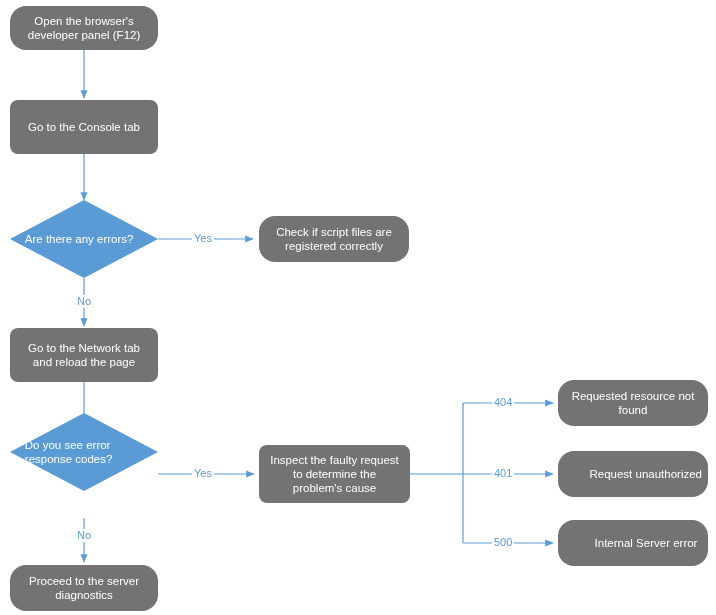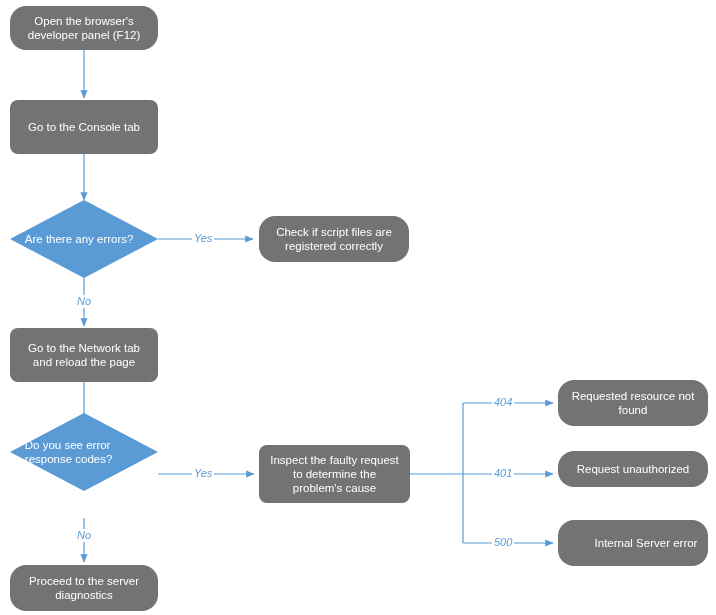--- a/index.html
+++ b/index.html
@@ -77,21 +77,20 @@
     width: 80%;
   }
   .edge-label {
     position: absolute;
     color: #5b9bd5;
     font-size: 11px;
     line-height: 13px;
     background: #ffffff;
     padding: 0 2px;
     white-space: nowrap;
-    font-style: italic;
   }
 </style>
 </head>
 <body>
 
 <div id="canvas">
 
   <svg class="edges" viewBox="0 0 716 615">
     <defs>
       <marker id="arrow" markerWidth="8" markerHeight="8" refX="6.5" refY="3" orient="auto" markerUnits="strokeWidth">
@@ -161,21 +160,21 @@
     <span class="label">Inspect the faulty request
 to determine the
 problem's cause</span>
   </div>
 
   <div class="node rounded" style="left:558px; top:380px; width:150px; height:46px;">
     <span class="label">Requested resource not
 found</span>
   </div>
 
-  <div class="node rounded" style="left:558px; top:451px; width:150px; height:36px;">
+  <div class="node rounded" style="left:558px; top:451px; width:150px; height:46px;text-align:right;">
     <span class="label">Request unauthorized</span>
   </div>
 
   <div class="node rounded" style="left:558px; top:520px; width:150px; height:46px;padding-left:32px;">
     <span class="label">Internal Server error</span>
   </div>
 
   <div class="node rounded" style="left:10px; top:565px; width:148px; height:46px;">
     <span class="label">Proceed to the server
 diagnostics</span>

